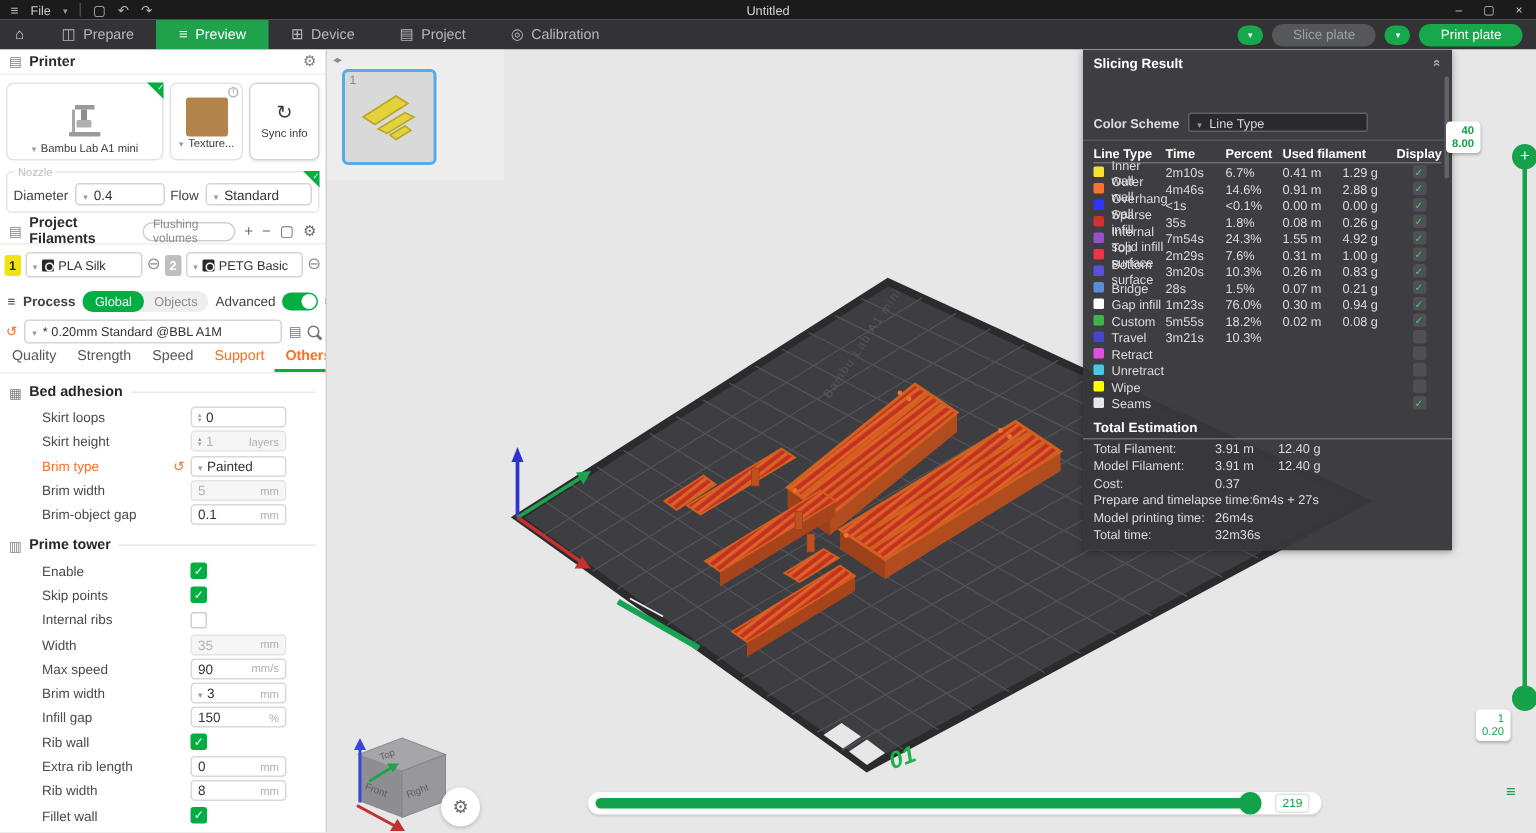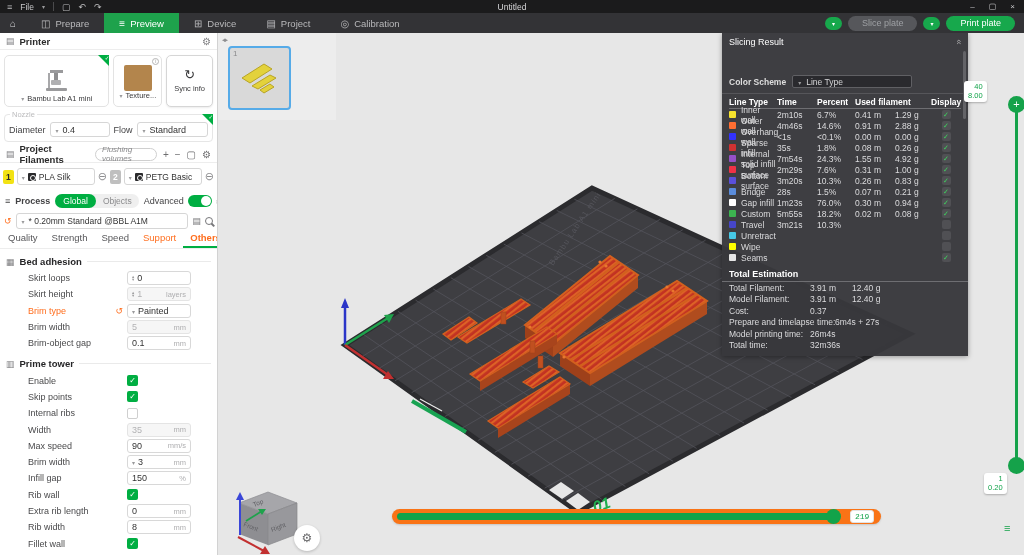--- a/index.html
+++ b/index.html
@@ -46,21 +46,21 @@
   .teximg { width:28px; height:26px; background:#B3854C; border-radius:2px; }
   .info-dot { position:absolute; top:2px; right:2px; width:7px; height:7px; border:1px solid #B5B5B5; border-radius:50%; color:#9A9A9A; font-size:5px; line-height:5px; text-align:center; }
   .sync-ic { font-size:13px; color:#3A3A3C; }
   .nozzle { margin:3px 4px 4px; border:1px solid #E6E6E6; border-radius:4px; position:relative; padding:7px 4px 4px; }
   .nozzle-tag { position:absolute; top:-5px; left:5px; background:#fff; color:#BBBBBD; font-size:7.5px; padding:0 2px; }
   .nrow { display:flex; align-items:center; gap:4px; }
   .dd { border:1px solid #D6D6D6; border-radius:3px; height:15px; display:flex; align-items:center; gap:4px; padding:0 5px; color:#333; background:#fff; }
   .dd-diam { width:60px; }
   .dd-flow { flex:1; }
   .fil-extras { margin-left:auto; display:flex; align-items:center; gap:6px; font-weight:normal; }
-  .flush { border:1px solid #CFCFCF; border-radius:7px; height:13px; padding:0 6px; color:#8A8A8C; font-size:8px; display:flex; align-items:center;font-style:italic; }
+  .flush { border:1px solid #CFCFCF; border-radius:7px; height:13px; padding:0 6px; color:#8A8A8C; font-size:8px; display:flex; align-items:center; }
   .mini-ic { color:#6E6E70; font-size:10px; }
   .filrow { display:flex; align-items:center; gap:3px; padding:5px 3px 6px; }
   .fbadge { width:11px; height:14px; font-size:8.5px; font-weight:bold; display:flex; align-items:center; justify-content:center; border-radius:2px; }
   .fb1 { background:#F2E214; color:#2B2B2B; }
   .fb2 { background:#BFBFBF; color:#fff; }
   .fcombo { width:79px; height:17px; border:1px solid #D6D6D6; border-radius:3px; display:flex; align-items:center; gap:3px; padding:0 4px; }
   .fchip { width:8px; height:8px; background:#2A2A2C; border-radius:1px; position:relative; }
   .fchip::after { content:""; position:absolute; left:2px; top:2px; width:4px; height:4px; border:1px solid #fff; border-radius:50%; }
   .fname { font-size:8.5px; color:#333; white-space:nowrap; overflow:hidden; }
   .cminus { color:#8E8E90; font-size:11px; line-height:11px; }
@@ -102,21 +102,21 @@
   
   .viewport { flex:1; position:relative; background:#E7E7E7; overflow:hidden; }
   svg.scene { position:absolute; left:0; top:0; }
   .vcollapse { position:absolute; left:4px; top:3px; font-size:7px; color:#8E8E90; letter-spacing:-1px; }
   .thumbs { position:absolute; left:0; top:0; width:118px; height:87px; background:#EDEDED; }
   .pcard { position:absolute; left:10px; top:13px; width:63px; height:64px; background:#D9D9D9; border:2px solid #56ABE8; border-radius:4px; }
   .pcard .idx { position:absolute; left:3px; top:1px; font-size:8px; color:#8A8A8C; }
 
   
   .slicepanel { position:absolute; left:504px; top:0; width:246px; background:rgba(56,56,60,0.97); color:#DEDEDE; box-shadow:0 1px 5px rgba(0,0,0,.35); padding-bottom:5px; }
-  .sp-title { display:flex; align-items:center; height:16px; padding:2px 7px 0; font-weight:normal; font-size:9px; color:#FFF; }
+  .sp-title { display:flex; align-items:center; height:16px; padding:2px 7px 0; font-weight:bold; font-size:9px; color:#FFF; }
   .sp-collapse { margin-left:auto; color:#A8A8AA; font-size:9px; transform:rotate(90deg); }
   .sp-scheme { display:flex; align-items:center; gap:6px; padding:3px 7px 5px; font-size:8.5px; font-weight:bold; border-bottom:1px solid #56565A;margin-top:23px; }
   .sp-select { width:120px; height:13px; background:#2A2A2E; border:1px solid #606064; border-radius:2px; display:flex; align-items:center; gap:5px; padding:0 5px; font-weight:normal; color:#D6D6D8; }
   .sp-table { padding:1px 7px 0; }
   .sp-hrow { display:flex; font-weight:bold; font-size:8.5px; height:14px; align-items:center; border-bottom:1px solid #6E6E72; color:#FFF; }
   .c-label { flex:1; display:flex; align-items:center; gap:5px; min-width:0; }
   .c-time { width:40px; } .c-pct { width:38px; } .c-m { width:40px; } .c-g { width:36px; }
   .c-used { width:76px; } .c-disp { width:30px; text-align:center; }
   .sp-row { display:flex; font-size:8.5px; height:11px; align-items:center; color:#DCDCDE; }
   .sw { width:7px; height:7px; border-radius:1px; flex:0 0 7px; }
@@ -127,24 +127,24 @@
   .sp-trow .tv1 { position:absolute; left:88px; }
   .sp-trow .tv2 { position:absolute; left:130px; }
   .sp-trow.wide .tv1 { left:113px; }
   .sp-scrollthumb { position:absolute; right:2px; top:18px; width:3px; height:68px; background:#636367; border-radius:2px; }
 
   
   .vline { position:absolute; left:797px; top:71px; width:3px; height:362px; background:#15A24A; border-radius:2px; }
   .vplus { position:absolute; left:790px; top:63px; width:17px; height:17px; border-radius:50%; background:#15A24A; color:#fff; font-size:11px; line-height:16px; text-align:center; }
   .vhandle { position:absolute; left:790px; top:424px; width:17px; height:17px; border-radius:50%; background:#15A24A; }
   .vlabel { position:absolute; background:#fff; border-radius:3px; box-shadow:0 1px 2px rgba(0,0,0,.25); color:#12A34A; font-size:7.5px; line-height:8.5px; text-align:right; padding:2px 4px; }
-  .vlabel-top { left:746px; top:48px; }
+  .vlabel-top { left:746px; top:48px;font-weight:bold; }
   .vlabel-bot { left:766px; top:440px; }
   .stackic { position:absolute; left:786px; top:489px; color:#15A24A; font-size:11px; font-weight:bold; }
-  .hslider { position:absolute; left:174px; top:476px; width:489px; height:15px; background:#f97316; border-radius:8px; box-shadow:0 1px 2px rgba(0,0,0,.15);font-family:Liberation Mono, monospace; }
+  .hslider { position:absolute; left:174px; top:495px; width:489px; height:15px; background:#ffffff; border-radius:8px; box-shadow:0 1px 2px rgba(0,0,0,.15); }
   .hfill { position:absolute; left:5px; top:4px; width:437px; height:7px; background:#12A34A; border-radius:4px; }
   .hhandle { position:absolute; left:434px; top:0; width:15px; height:15px; border-radius:50%; background:#12A34A; }
   .hbubble { position:absolute; left:458px; top:1px; height:13px; border:1px solid #E2E2E2; border-radius:3px; background:#fff; color:#12A34A; font-size:8px; display:flex; align-items:center; padding:0 4px; }
   .gearbtn { position:absolute; left:76px; top:492px; width:26px; height:26px; border-radius:50%; background:#fff; box-shadow:0 1px 3px rgba(0,0,0,.2); color:#6A6A6C; font-size:12px; display:flex; align-items:center; justify-content:center; border:none; }
 </style>
 </head>
 <body>
 
 <div class="app">
 
@@ -710,20 +710,33 @@
             <span class="c-time">3m21s</span>
               <span class="c-pct">10.3%</span>
             <span class="c-m"></span>
               <span class="c-g"></span>
             <span class="c-disp">
                 <span class="dchk"></span>
               </span>
           </div>
           <div class="sp-row">
             <span class="c-label">
+                <span class="sw" style="background-color: rgb(224, 80, 224);"></span>
+                <span>Retract</span>
+              </span>
+            <span class="c-time"></span>
+              <span class="c-pct"></span>
+            <span class="c-m"></span>
+              <span class="c-g"></span>
+            <span class="c-disp">
+                <span class="dchk"></span>
+              </span>
+          </div>
+          <div class="sp-row">
+            <span class="c-label">
                 <span class="sw" style="background-color: rgb(70, 200, 230);"></span>
                 <span>Unretract</span>
               </span>
             <span class="c-time"></span>
               <span class="c-pct"></span>
             <span class="c-m"></span>
               <span class="c-g"></span>
             <span class="c-disp">
                 <span class="dchk"></span>
               </span>

